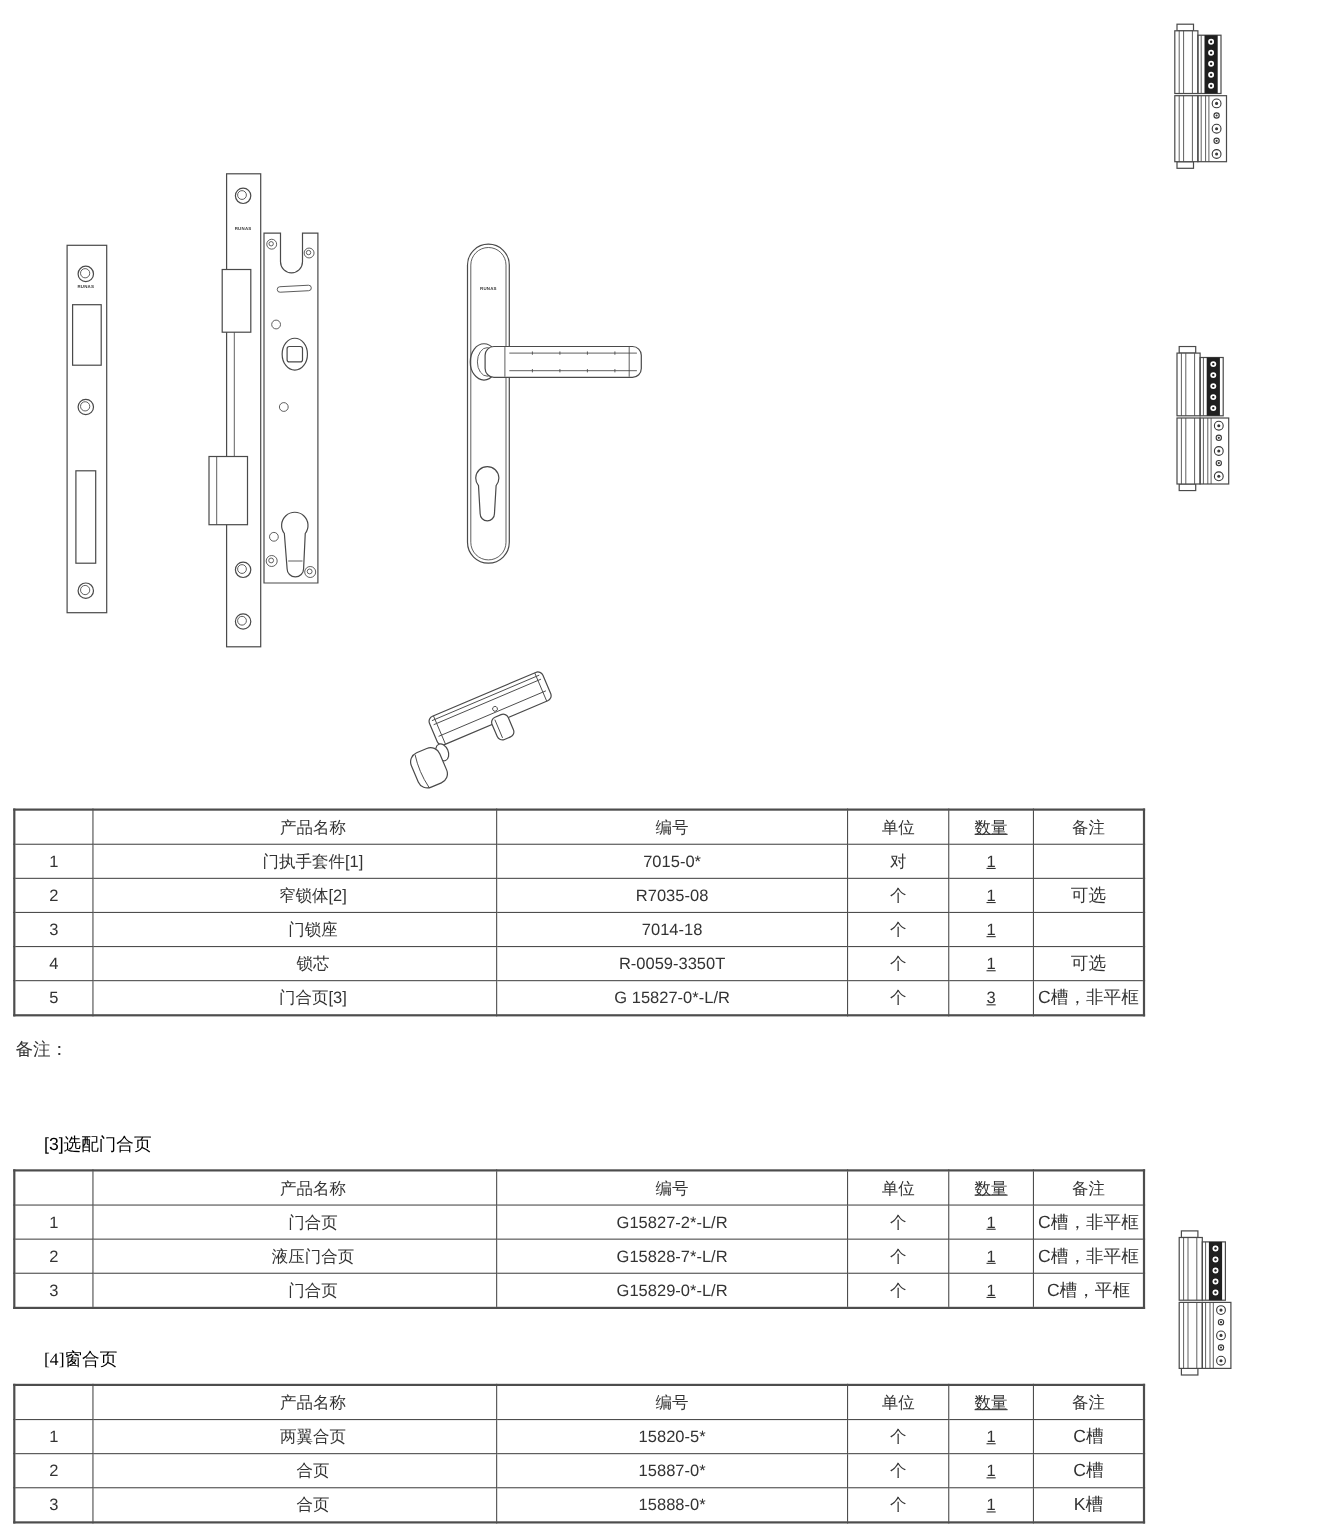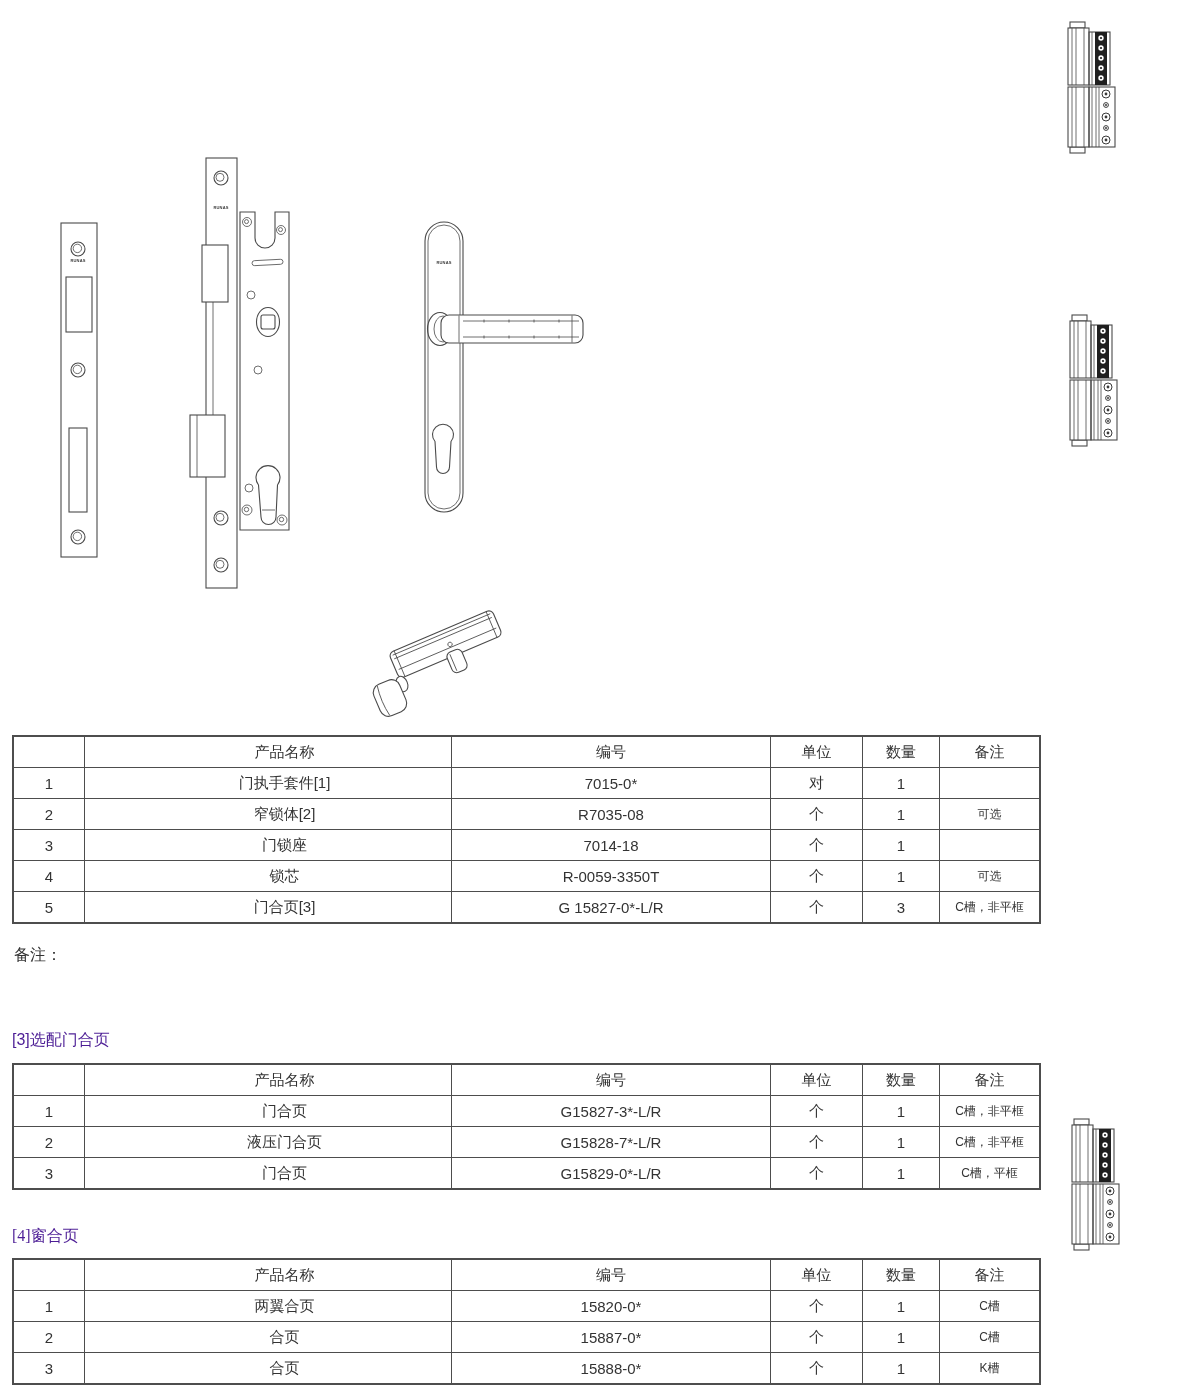--- a/index.html
+++ b/index.html
@@ -18,24 +18,24 @@
   table.parts th,table.parts td{
     border:1px solid #4d4d4d;text-align:center;vertical-align:middle;
     height:30px;font-size:15px;font-weight:400;color:#333;padding:0 3px;
     overflow:hidden;white-space:nowrap;
   }
   table.parts th{font-weight:500;}
   table.parts .c0{width:64px;}
   table.parts .c1{width:327px;padding-left:36px;}
   table.parts .c2{width:312px;}
   table.parts .c3{width:85px;}
-  table.parts .c4{width:70px;}
-  table.parts .c5{width:93px;font-size:12px;}
+  table.parts .c4{width:70px;text-decoration:underline;}
+  table.parts .c5{width:93px;font-size:16px;}
   th.c5{font-size:15px !important;border-radius:14px;}
-  .section-title{font-size:16px;color:#4c1d95;}
+  .section-title{font-size:16px;color:#000000;margin-left:28px;}
   .notes{font-size:16px;color:#333;line-height:24px;display:flex;}
   .notes .lbl{flex:0 0 auto;}
   .notes .lines div{white-space:nowrap;}
 </style>
 </head>
 <body>
 
 <div class="abs" style="left:59px;top:221px;">
   <svg width="40" height="338" viewBox="0 0 40 338">
     <rect class="ln" x="2" y="2" width="36" height="334"></rect>
@@ -275,21 +275,21 @@
           <th class="c0"></th>
           <th class="c1">产品名称</th>
           <th class="c2">编号</th>
           <th class="c3">单位</th>
           <th class="c4">数量</th>
           <th class="c5">备注</th>
         </tr>
         <tr>
           <td class="c0">1</td>
           <td class="c1">门合页</td>
-          <td class="c2">G15827-3*-L/R</td>
+          <td class="c2">G15827-2*-L/R</td>
           <td class="c3">个</td>
           <td class="c4">1</td>
           <td class="c5">C槽，非平框</td>
         </tr>
         <tr>
           <td class="c0">2</td>
           <td class="c1">液压门合页</td>
           <td class="c2">G15828-7*-L/R</td>
           <td class="c3">个</td>
           <td class="c4">1</td>
@@ -316,21 +316,21 @@
           <th class="c0"></th>
           <th class="c1">产品名称</th>
           <th class="c2">编号</th>
           <th class="c3">单位</th>
           <th class="c4">数量</th>
           <th class="c5">备注</th>
         </tr>
         <tr>
           <td class="c0">1</td>
           <td class="c1">两翼合页</td>
-          <td class="c2">15820-0*</td>
+          <td class="c2">15820-5*</td>
           <td class="c3">个</td>
           <td class="c4">1</td>
           <td class="c5">C槽</td>
         </tr>
         <tr>
           <td class="c0">2</td>
           <td class="c1">合页</td>
           <td class="c2">15887-0*</td>
           <td class="c3">个</td>
           <td class="c4">1</td>

